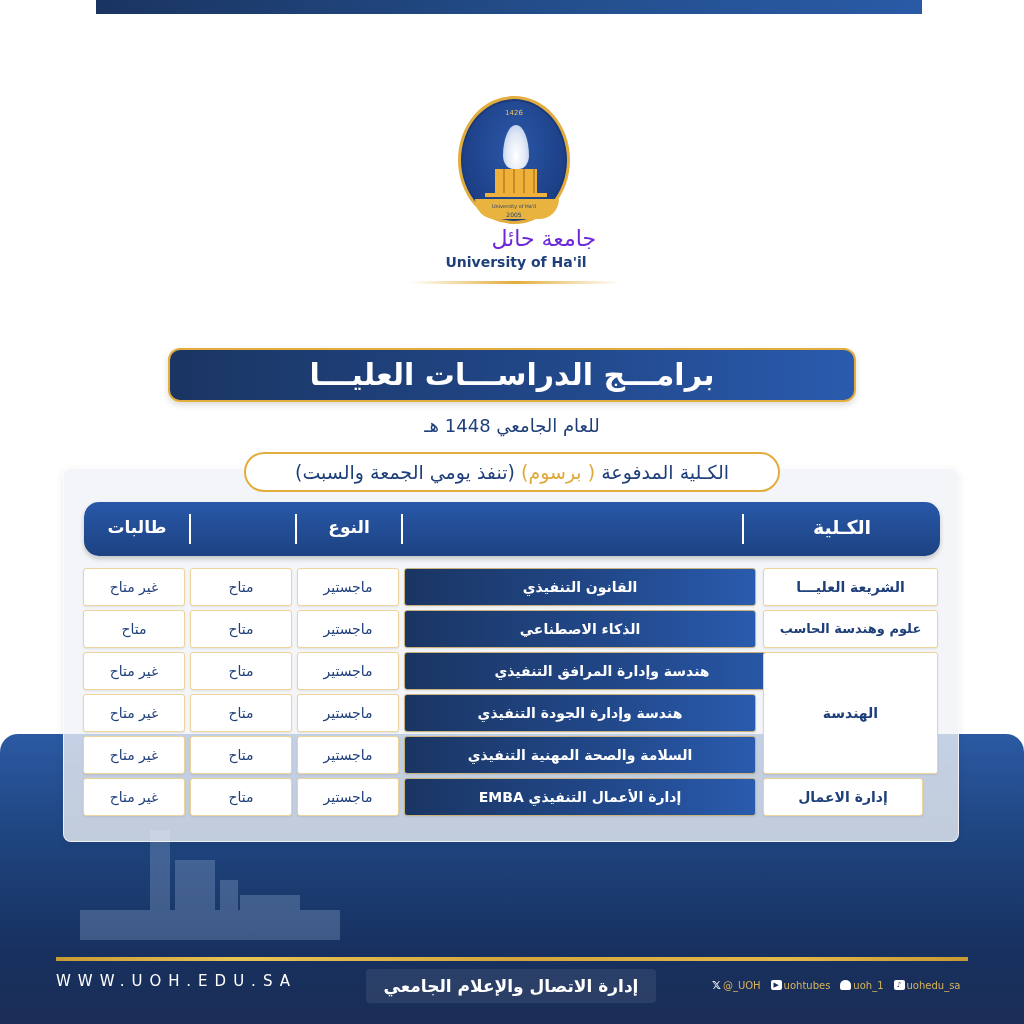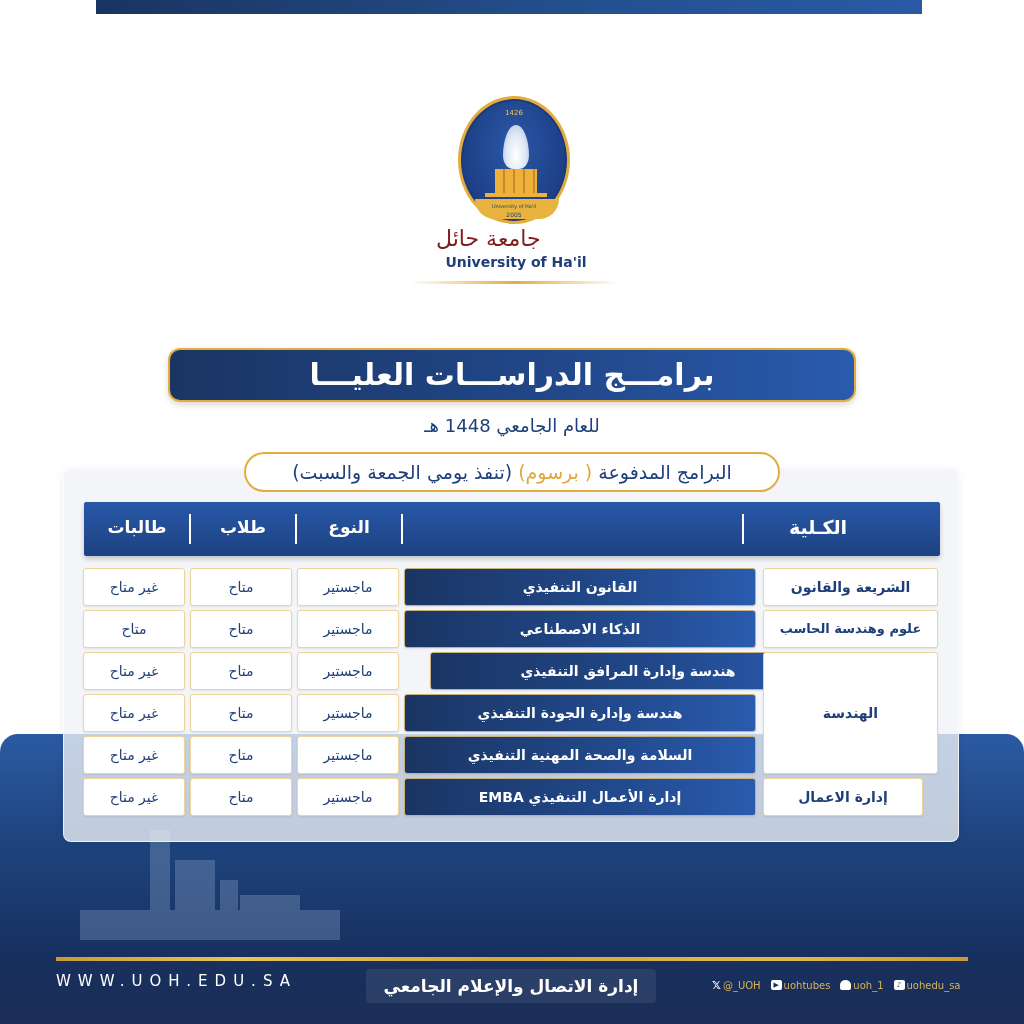--- a/index.html
+++ b/index.html
@@ -42,21 +42,21 @@
     position: absolute; left: 34px; top: 70px; width: 42px; height: 26px;
     background: repeating-linear-gradient(90deg, #f0b13a 0 8px, #c8892a 8px 10px);
   }
   .seal .pillars-base {
     position: absolute; left: 24px; top: 94px; width: 62px; height: 4px; background: #f0b13a;
   }
   .seal .band {
     position: absolute; left: 14px; top: 100px; width: 84px; height: 20px;
     background: #e8b33e; border-radius: 0 0 40px 40px;
   }
-  .logo-ar { position: absolute; left: 0; top: 130px; width: 160px; text-align: left; font-size: 22px; color: #7f1d1d; letter-spacing: 3px; }
+  .logo-ar { position: absolute; left: 0; top: 130px; width: 160px; text-align: right; font-size: 22px; color: #6d28d9; letter-spacing: 3px; }
   .logo-en { position: absolute; left: 0; top: 158px; width: 160px; text-align: center; font-size: 14px; font-weight: bold; color: #1e3f7a; font-family: "DejaVu Sans", sans-serif; }
   .logo-underline {
     position: absolute; left: 410px; top: 281px; width: 210px; height: 3px;
     background: linear-gradient(90deg, rgba(227,173,61,0) 0%, #e3ad3d 50%, rgba(227,173,61,0) 100%);
   }
 
   
   .title-box {
     position: absolute; left: 168px; top: 348px; width: 688px; height: 54px;
     border: 2px solid #e3ad3d; border-radius: 12px;
@@ -80,21 +80,21 @@
     position: absolute; left: 244px; top: 452px; width: 536px; height: 40px;
     border: 2px solid #e3ad3d; border-radius: 22px; background: #ffffff;
     font-size: 19px; color: #1e3f7a; text-align: center; line-height: 36px;
     direction: rtl;
   }
   .pill .accent { color: #e0a83a; }
 
   .thead {
     position: absolute; left: 84px; top: 502px; width: 856px; height: 54px;
     background: linear-gradient(180deg, #2858a8 0%, #1d4282 100%);
-    border-radius: 2px;
+    border-radius: 15px;
     box-shadow: 0 3px 5px rgba(0,0,0,0.2);
   }
   .th {
     position: absolute; top: 0; height: 54px; line-height: 50px; color: #ffffff;
     font-size: 17px; font-weight: bold; text-align: center;
   }
   .th-sep { position: absolute; top: 12px; width: 2px; height: 30px; background: #ffffff; }
 
   .cell {
     position: absolute; height: 38px; line-height: 36px; text-align: center;
@@ -160,55 +160,54 @@
   <div class="logo-en">University of Ha'il</div>
 </div>
 <div class="logo-underline"></div>
 
 <div class="title-box">برامـــج الدراســـات العليـــا</div>
 <div class="subtitle">للعام الجامعي 1448 هـ</div>
 
 <div class="table-panel"></div>
 
 <div class="pill">
-  <span>البرامج المدفوعة</span>
+  <span>الكـلية المدفوعة</span>
   <span class="accent">( برسوم)</span>
   <span>(تنفذ يومي الجمعة والسبت)</span>
 </div>
 
 <div class="thead">
   <div class="th" style="left:0;width:106px;">طالبات</div>
   <div class="th-sep" style="left:105px;"></div>
-  <div class="th" style="left:106px;width:106px;">طلاب</div>
   <div class="th-sep" style="left:211px;"></div>
   <div class="th" style="left:212px;width:106px;">النوع</div>
   <div class="th-sep" style="left:317px;"></div>
   <div class="th-sep" style="left:658px;"></div>
-  <div class="th" style="left:636px;width:196px;font-size:19px;">الكـلية</div>
+  <div class="th" style="left:660px;width:196px;font-size:19px;">الكـلية</div>
 </div>
 
 <div>
   <div class="cell light" style="left:83px;top:568px;width:102px;">غير متاح</div>
   <div class="cell light" style="left:190px;top:568px;width:102px;">متاح</div>
   <div class="cell light" style="left:297px;top:568px;width:102px;">ماجستير</div>
   <div class="cell prog" style="left:404px;top:568px;width:352px;">القانون التنفيذي</div>
 </div>
 
 <div>
   <div class="cell light" style="left:83px;top:610px;width:102px;">متاح</div>
   <div class="cell light" style="left:190px;top:610px;width:102px;">متاح</div>
   <div class="cell light" style="left:297px;top:610px;width:102px;">ماجستير</div>
   <div class="cell prog" style="left:404px;top:610px;width:352px;">الذكاء الاصطناعي</div>
 </div>
 
 <div>
   <div class="cell light" style="left:83px;top:652px;width:102px;">غير متاح</div>
   <div class="cell light" style="left:190px;top:652px;width:102px;">متاح</div>
   <div class="cell light" style="left:297px;top:652px;width:102px;">ماجستير</div>
-  <div class="cell prog" style="left:404px;top:652px;width:396px;margin-left:26px;">هندسة وإدارة المرافق التنفيذي</div>
+  <div class="cell prog" style="left:404px;top:652px;width:396px;">هندسة وإدارة المرافق التنفيذي</div>
 </div>
 
 <div>
   <div class="cell light" style="left:83px;top:694px;width:102px;">غير متاح</div>
   <div class="cell light" style="left:190px;top:694px;width:102px;">متاح</div>
   <div class="cell light" style="left:297px;top:694px;width:102px;">ماجستير</div>
   <div class="cell prog" style="left:404px;top:694px;width:352px;">هندسة وإدارة الجودة التنفيذي</div>
 </div>
 
 <div>
@@ -218,21 +217,21 @@
   <div class="cell prog" style="left:404px;top:736px;width:352px;">السلامة والصحة المهنية التنفيذي</div>
 </div>
 
 <div>
   <div class="cell light" style="left:83px;top:778px;width:102px;">غير متاح</div>
   <div class="cell light" style="left:190px;top:778px;width:102px;">متاح</div>
   <div class="cell light" style="left:297px;top:778px;width:102px;">ماجستير</div>
   <div class="cell prog" style="left:404px;top:778px;width:352px;">إدارة الأعمال التنفيذي EMBA</div>
 </div>
 
-<div class="cell college" style="left:763px;top:568px;width:175px;">الشريعة والقانون</div>
+<div class="cell college" style="left:763px;top:568px;width:175px;">الشريعة العليـــا</div>
 <div class="cell college" style="left:763px;top:610px;width:175px;font-size:13px;">علوم وهندسة الحاسب الآلي</div>
 <div class="cell college" style="left:763px;top:652px;width:175px;height:122px;line-height:120px;">الهندسة</div>
 <div class="cell college" style="left:763px;top:778px;width:160px;">إدارة الاعمال</div>
 
 <div class="footer-line"></div>
 <div class="footer-url">WWW.UOH.EDU.SA</div>
 <div class="footer-dept">إدارة الاتصال والإعلام الجامعي</div>
 
 <div class="socials">
   <div class="social">

